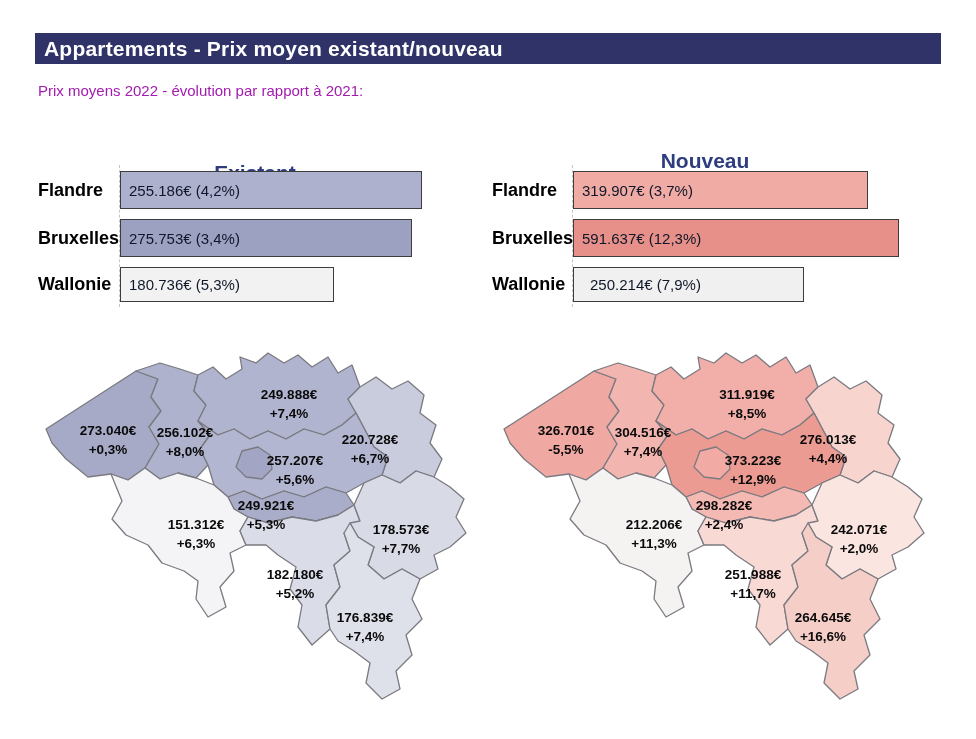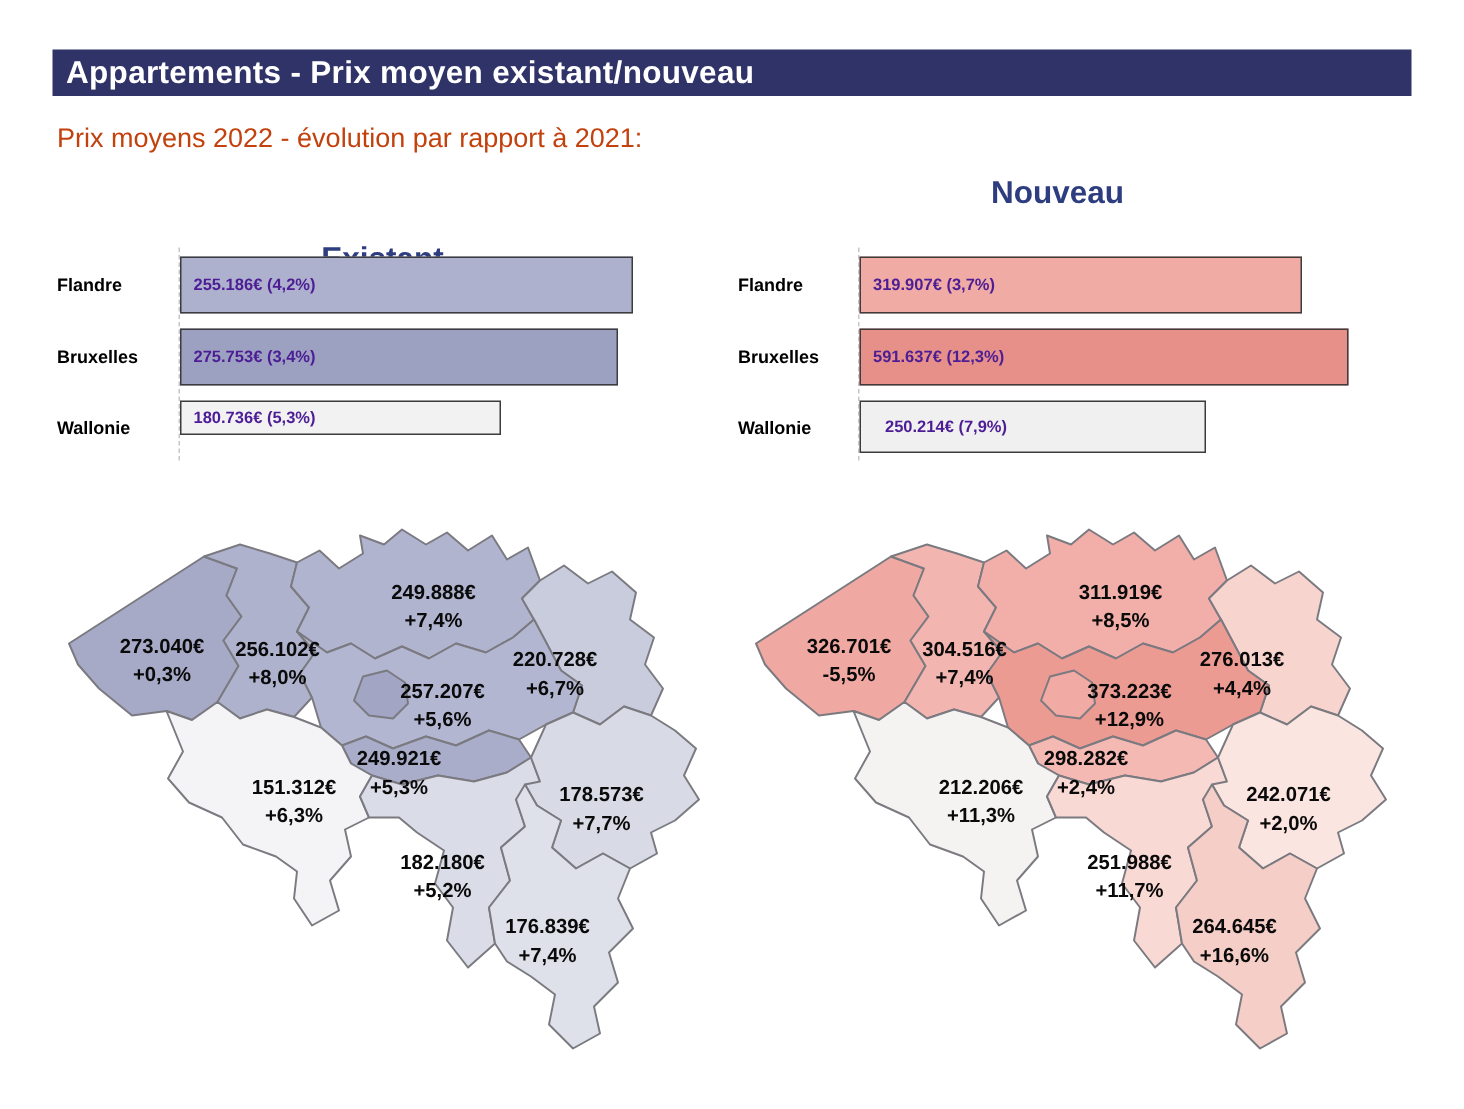--- a/index.html
+++ b/index.html
@@ -7,70 +7,70 @@
     width:976px;height:739px;position:relative;background:#ffffff;
     font-family:"Liberation Sans",sans-serif;overflow:hidden;
   }
   .header-bar{
     position:absolute;left:35px;top:33px;width:906px;height:31px;
     background:#2f3367;color:#fff;font-weight:bold;font-size:21px;
     line-height:31px;padding-left:9px;box-sizing:border-box;
     letter-spacing:.2px;
   }
   .subtitle{
-    position:absolute;left:38px;top:82px;font-size:18px;color:#c2410c;
+    position:absolute;left:38px;top:82px;font-size:15px;color:#a21caf;
   }
   .chart-title{
     position:absolute;top:117px;width:330px;text-align:center;
     font-size:21px;font-weight:bold;color:#2e3d7f;
   }
   .chart-title.existant{left:90px;margin-top:44px;}
   .chart-title.nouveau{left:540px;}
   .row-label{
-    position:absolute;width:80px;font-weight:bold;font-size:12px;color:#000;
+    position:absolute;width:80px;font-weight:bold;font-size:18px;color:#000;
     display:flex;align-items:center;
   }
   .bar{
     position:absolute;border:1.6px solid #3c3c3c;box-sizing:border-box;
     display:flex;align-items:center;padding-left:8px;
   }
-  .bar-value{font-weight:bold;font-size:11px;color:#4c1d95;white-space:nowrap;}
+  .bar-value{font-weight:normal;font-size:15px;color:#0f172a;white-space:nowrap;}
   .axis-line{
     position:absolute;top:165px;height:142px;width:0;
     border-left:1px dashed #c6c6c6;
   }
   svg.map{position:absolute;top:347px;width:435px;height:360px;}
   .map-label{
     font-weight:bold;font-size:13.5px;fill:#0a0a0a;text-anchor:middle;
     font-family:"Liberation Sans",sans-serif;
   }
 </style>
 </head>
 <body>
 
 <div class="header-bar" style="background: rgb(47, 51, 103); color: rgb(255, 255, 255);">
   <span>Appartements - Prix moyen existant/nouveau</span>
 </div>
 
 <div class="subtitle">Prix moyens 2022 - évolution par rapport à 2021:</div>
 
 <div class="chart-title existant" style="color: rgb(46, 61, 127);">Existant</div>
-<div class="chart-title nouveau" style="color: rgb(46, 61, 127);">Nouveau</div>
+<div class="chart-title nouveau" style="color: rgb(46, 61, 127); margin-top: 32px;">Nouveau</div>
 
 <div class="axis-line" style="left:119px"></div>
 <div class="row-label" style="left:38px;top:171px;height:38px">Flandre</div>
 <div class="bar" style="left: 120px; top: 171px; height: 38px; width: 302px; background: rgb(174, 177, 205); border-color: rgb(60, 60, 60);">
   <span class="bar-value">255.186€ (4,2%)</span>
 </div>
 <div class="row-label" style="left:38px;top:219px;height:38px">Bruxelles</div>
 <div class="bar" style="left: 120px; top: 219px; height: 38px; width: 292px; background: rgb(157, 161, 193); border-color: rgb(60, 60, 60);">
   <span class="bar-value">275.753€ (3,4%)</span>
 </div>
 <div class="row-label" style="left:38px;top:267px;height:35px">Wallonie</div>
-<div class="bar" style="left: 120px; top: 267px; height: 23px; width: 214px; background: rgb(242, 242, 243); border-color: rgb(60, 60, 60);">
+<div class="bar" style="left: 120px; top: 267px; height: 35px; width: 214px; background: rgb(242, 242, 243); border-color: rgb(60, 60, 60);">
   <span class="bar-value">180.736€ (5,3%)</span>
 </div>
 
 <div class="axis-line" style="left:572px"></div>
 <div class="row-label" style="left:492px;top:171px;height:38px">Flandre</div>
 <div class="bar" style="left: 573px; top: 171px; height: 38px; width: 295px; background: rgb(240, 171, 164); border-color: rgb(60, 60, 60);">
   <span class="bar-value">319.907€ (3,7%)</span>
 </div>
 <div class="row-label" style="left:492px;top:219px;height:38px">Bruxelles</div>
 <div class="bar" style="left: 573px; top: 219px; height: 38px; width: 326px; background: rgb(230, 144, 137); border-color: rgb(60, 60, 60);">

